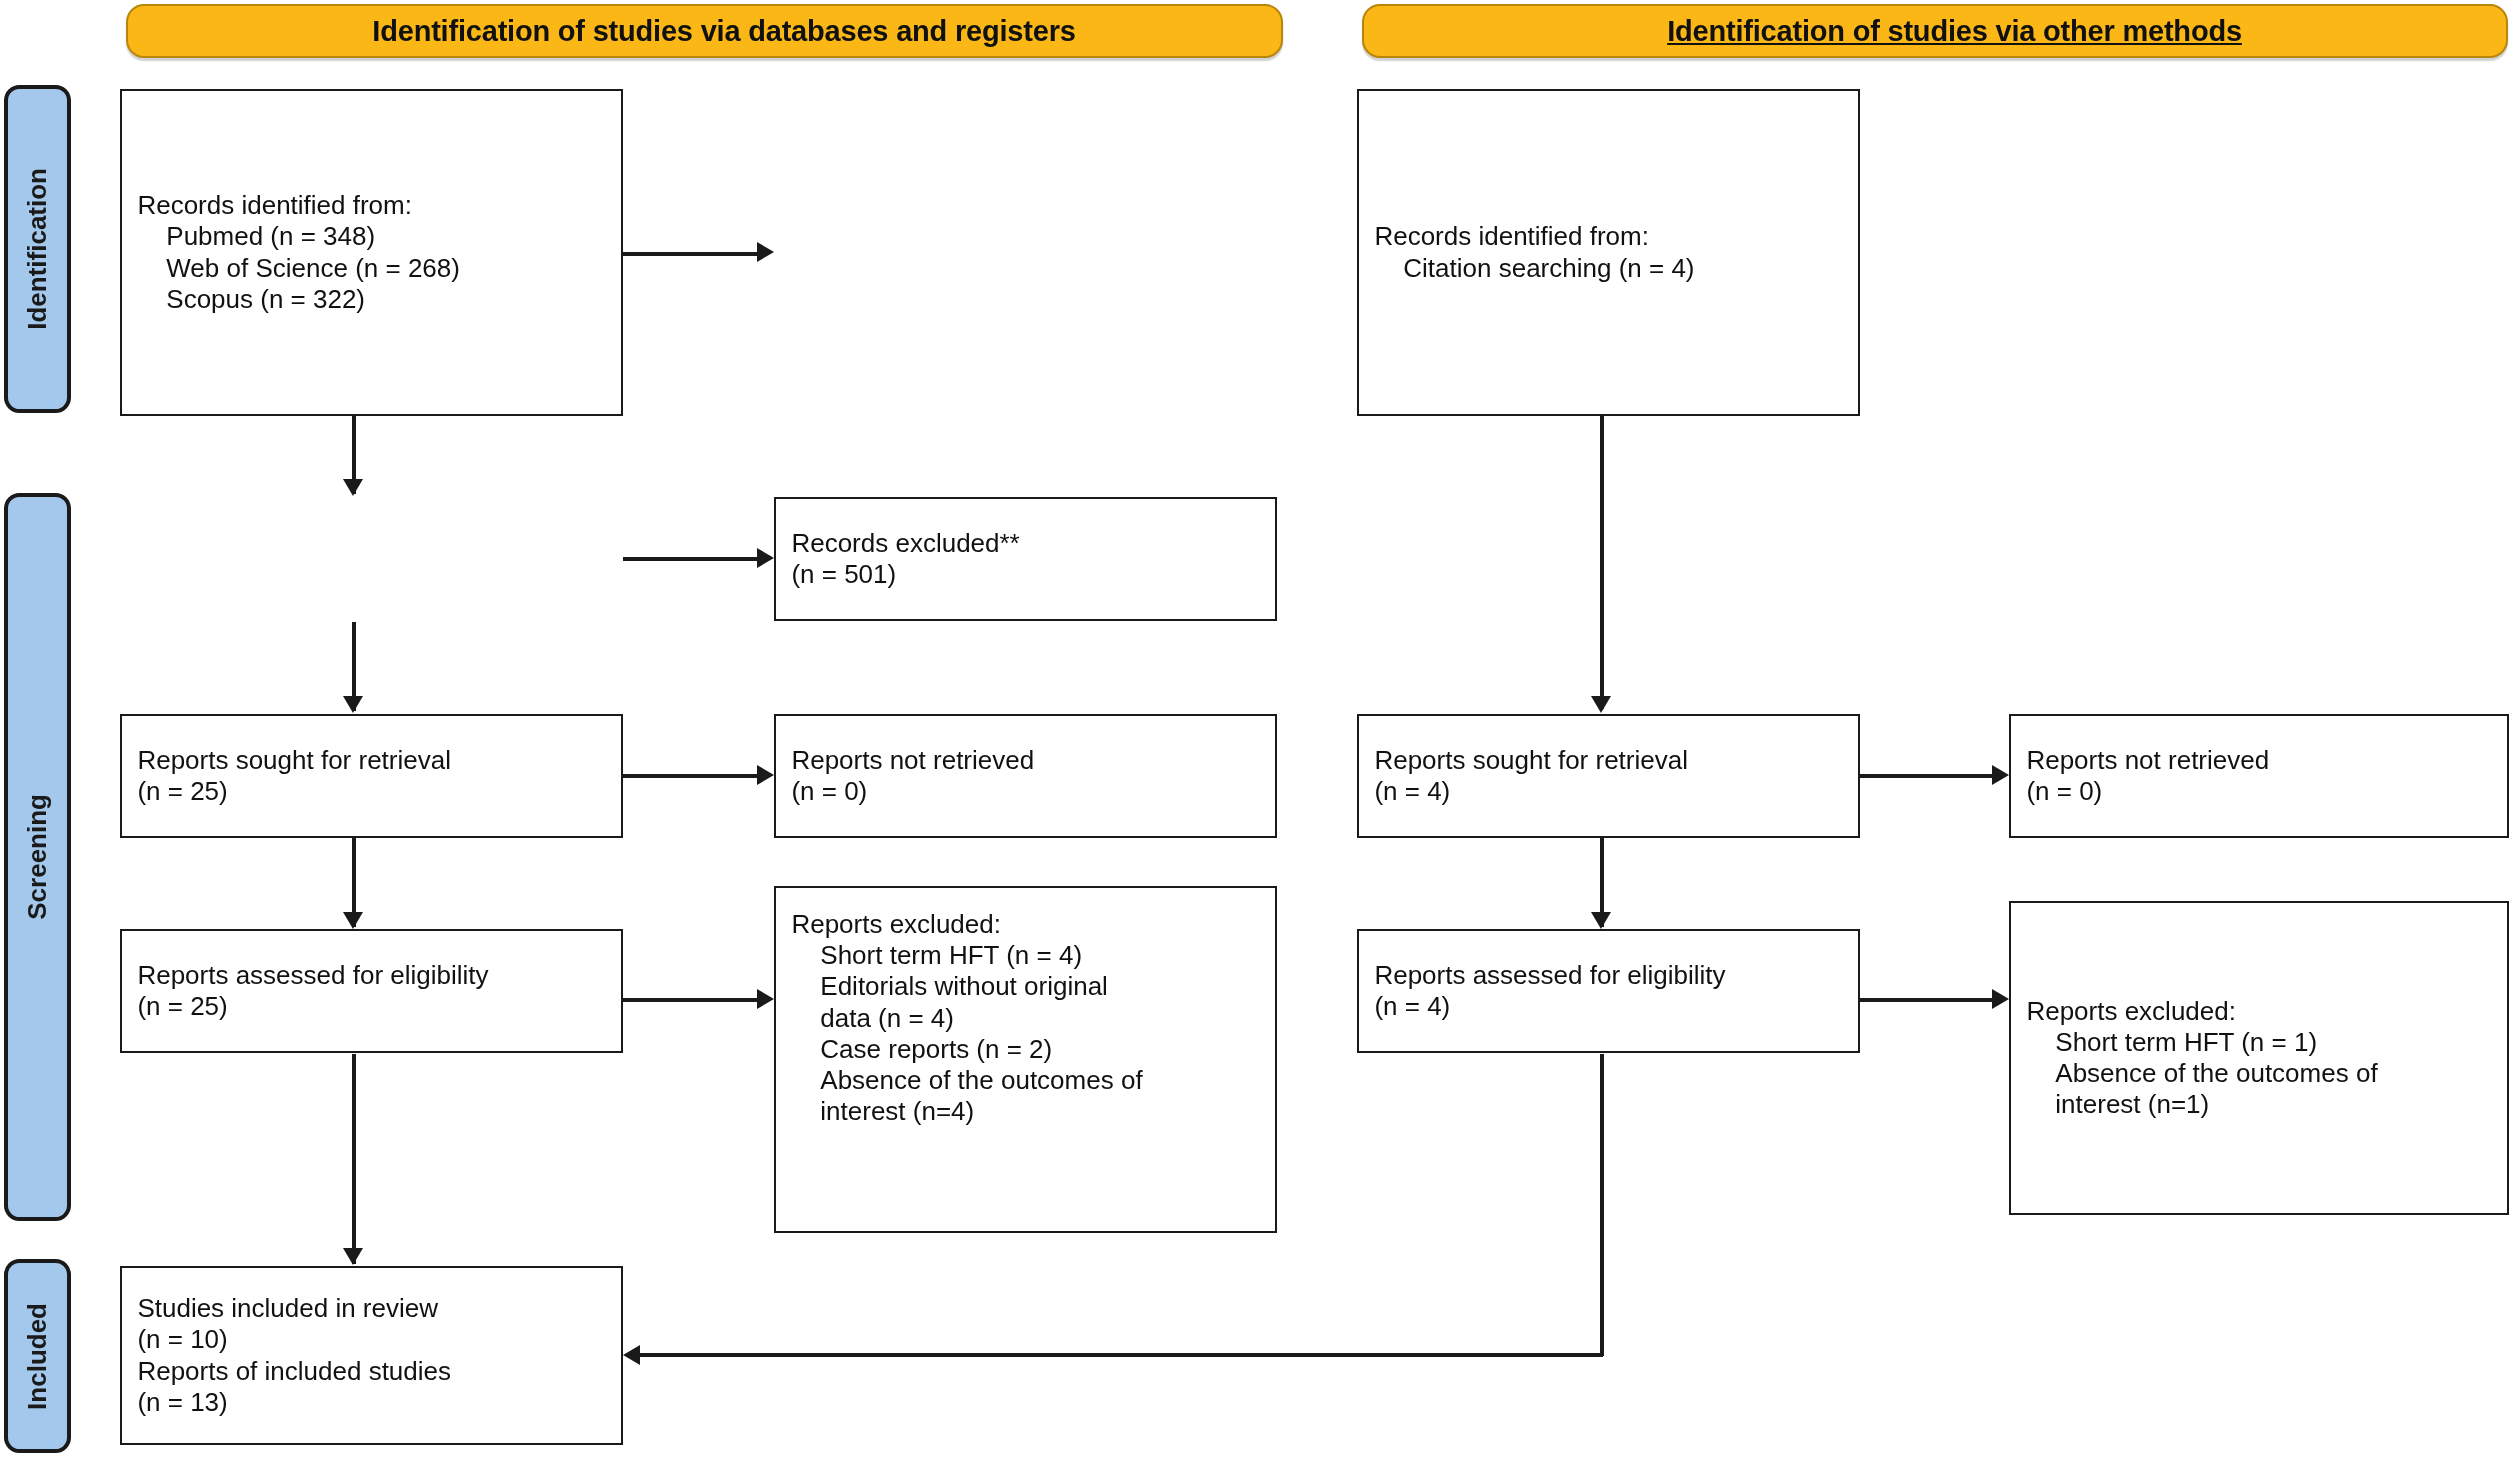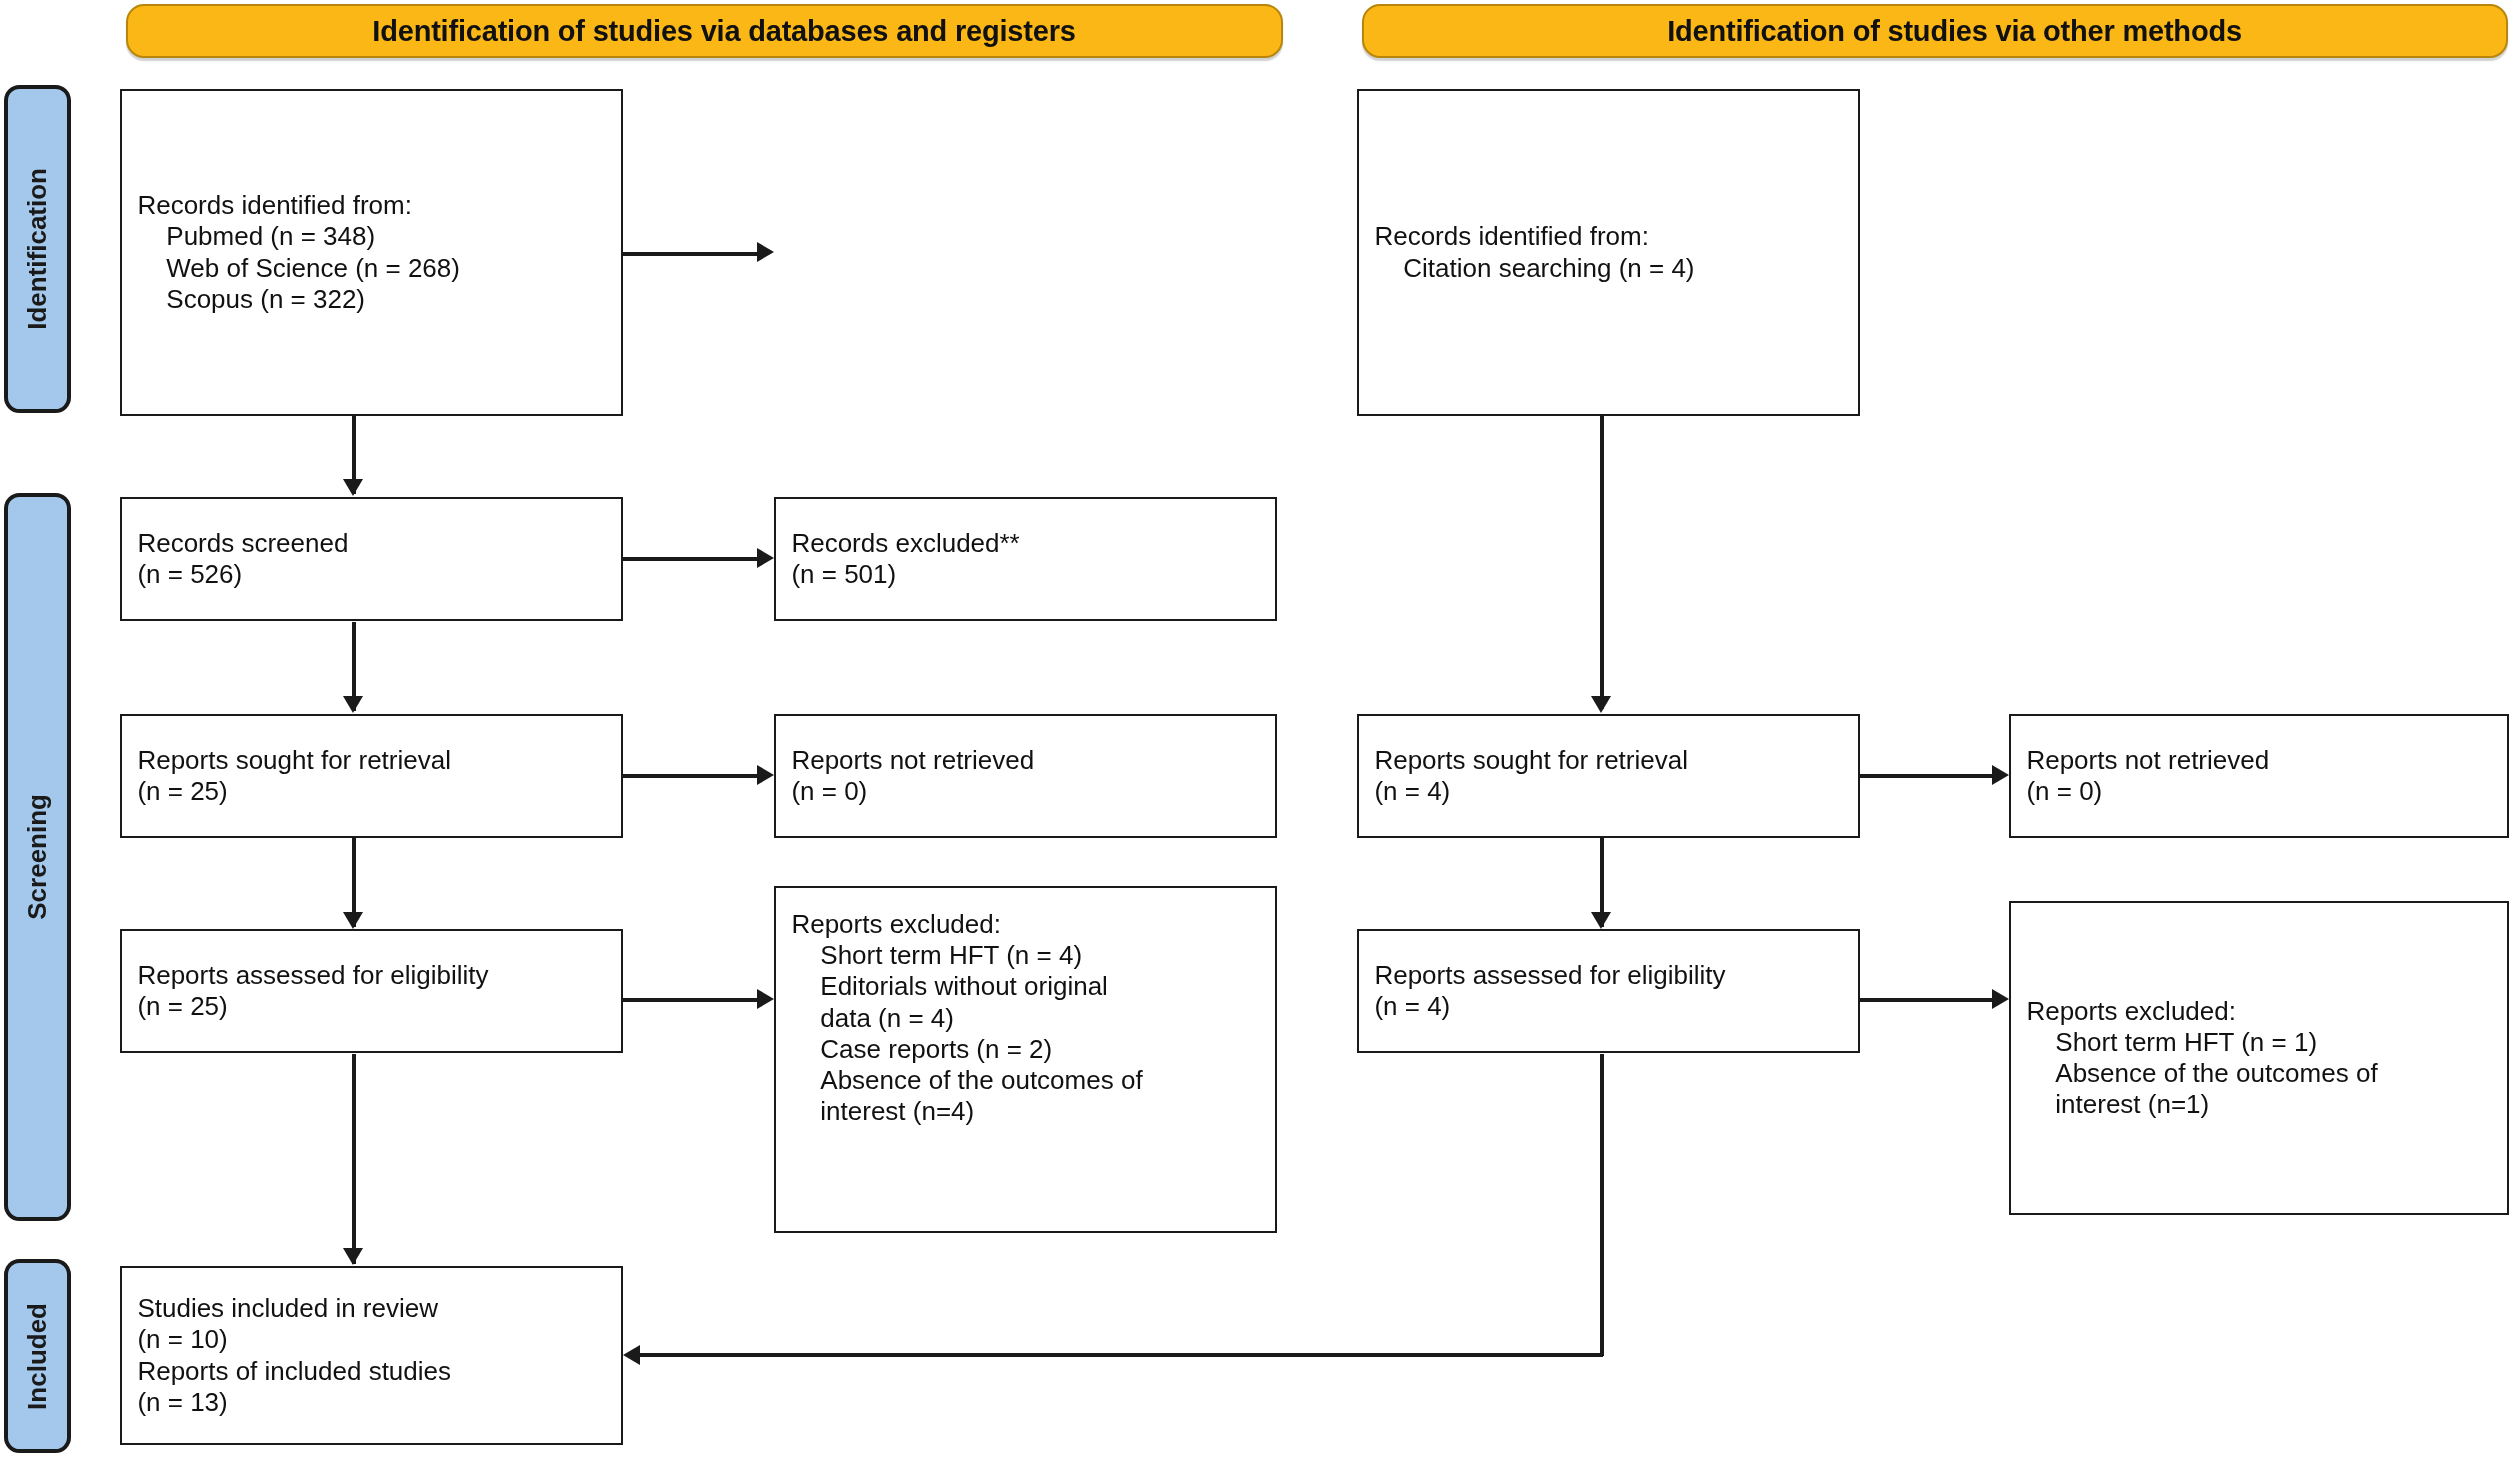--- a/index.html
+++ b/index.html
@@ -105,21 +105,21 @@
 </style>
 </head>
 <body>
 
 <div id="stage">
 
   <div class="banner" style="left:126px; top:4.2px; width:1157px; height:54px;">
     <span>Identification of studies via databases and registers</span>
   </div>
 
-  <div class="banner" style="left:1362px; top:4.2px; width:1146px; height:54px;">
+  <div class="banner" style="left:1362px; top:4.2px; width:1146px; height:54px;text-decoration:underline;">
     <span>Identification of studies via other methods</span>
   </div>
 
   <div class="stage-pill" style="left:4.2px; top:85px; width:67px; height:328px;">
     <span>Identification</span>
   </div>
 
   <div class="stage-pill" style="left:4.2px; top:493px; width:67px; height:728px;">
     <span>Screening</span>
   </div>
@@ -135,24 +135,20 @@
     Scopus (n = 322)</div>
   </div>
 
 
   <div class="hline" style="left:623px; top:252px; width:134px;"></div>
   <div class="arrow-right" style="left:757px; top:242px;"></div>
 
   <div class="vline" style="left:352px; top:416px; height:78px;"></div>
   <div class="arrow-down" style="left:343px; top:479px;"></div>
 
-  <div class="node" style="left:120px; top:497px; width:503px; height:124px;">
-    <div class="txt">Records screened
-(n = 526)</div>
-  </div>
 
   <div class="node" style="left:774px; top:497px; width:503px; height:124px;">
     <div class="txt">Records excluded**
 (n = 501)</div>
   </div>
 
   <div class="hline" style="left:623px; top:557px; width:134px;"></div>
   <div class="arrow-right" style="left:757px; top:548px;"></div>
 
   <div class="vline" style="left:352px; top:622px; height:89px;"></div>

